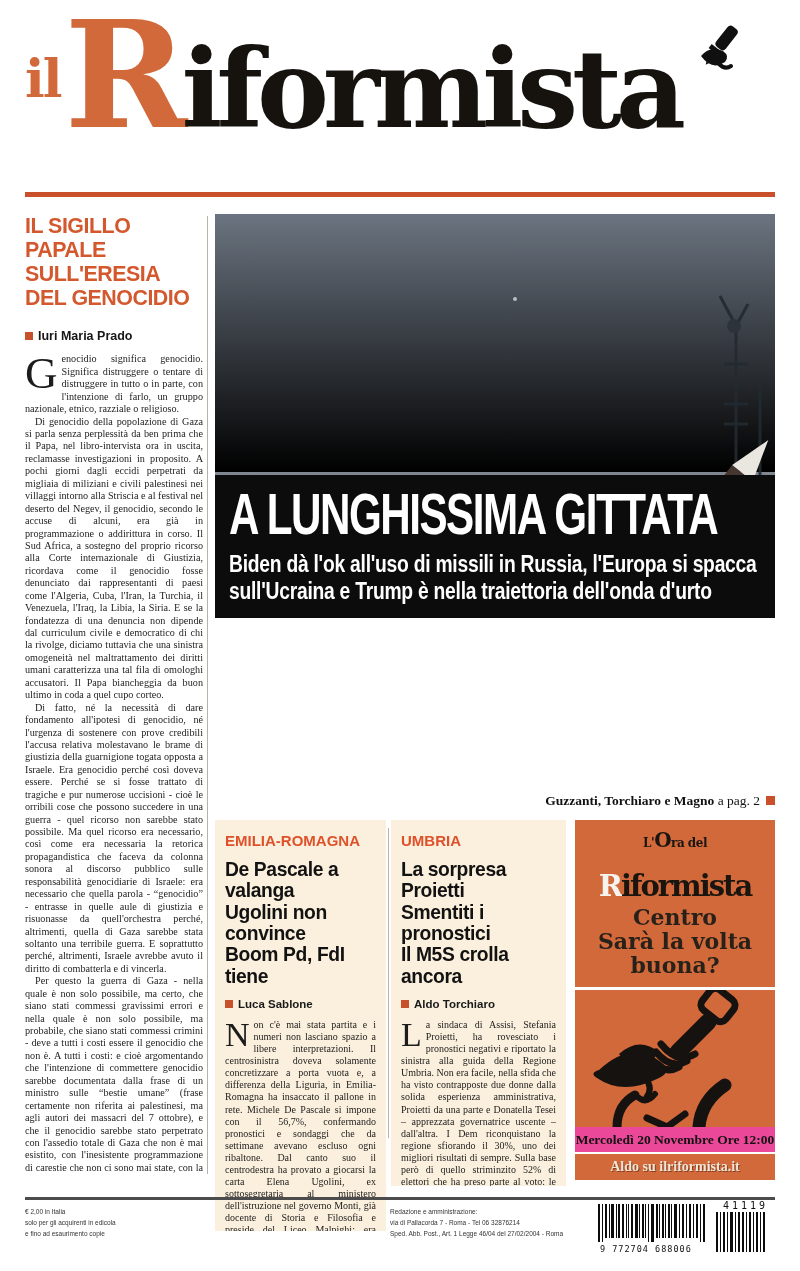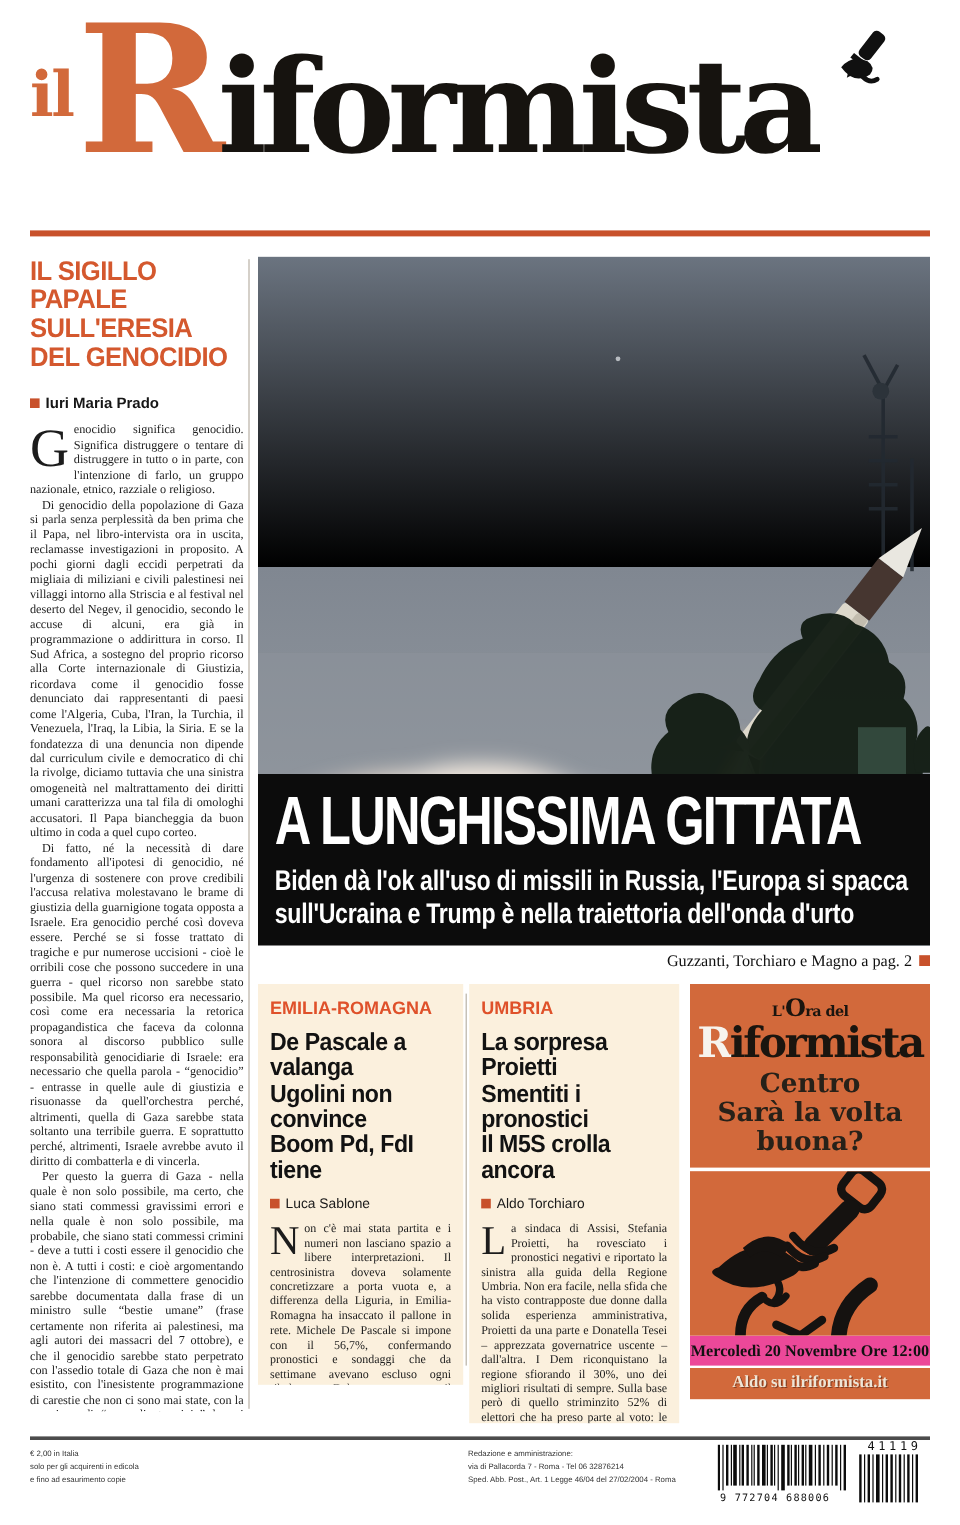--- a/index.html
+++ b/index.html
@@ -35,55 +35,55 @@
   .body-text { font-family:"Liberation Serif", serif; font-size:10.2px; line-height:1.22;
                text-align:justify; color:#1c1c1c; }
   .body-text p { text-indent:10px; }
   .body-text p.first { text-indent:0; }
   .dropcap { float:left; font-family:"Liberation Serif", serif; font-size:45px;
              line-height:36px; padding:2px 4px 0 0; }
   .v-divider { position:absolute; left:207px; top:216px; width:1px; height:958px; background:#b9b2a6; }
   .mid-divider { position:absolute; left:388px; top:828px; width:1px; height:310px; background:#b9b2a6; }
 
   
-  .photo { position:absolute; left:215px; top:214px; width:560px; height:574px; overflow:hidden; background:#7f8791; }
+  .photo { position:absolute; left:215px; top:214px; width:560px; height:404px; overflow:hidden; background:#7f8791; }
   .photo svg { position:absolute; left:0; top:0; }
   .head-band { position:absolute; left:0; right:0; bottom:0; background:#0c0c0c; padding:12px 14px 13px; }
   .main-head { color:#fff; font-weight:700; font-size:57px; line-height:0.98;
                letter-spacing:-2px; white-space:nowrap;
                transform:scaleX(0.74); transform-origin:left center; }
   .main-sub { margin-top:8px; color:#fff; font-weight:700; font-size:23.5px; line-height:1.16;
               letter-spacing:-0.3px; white-space:pre-line;
               transform:scaleX(0.82); transform-origin:left top; width:648px; }
   .credit { position:absolute; right:25px; top:791px; font-family:"Liberation Serif", serif;
             font-size:13.5px; color:#111; background:#fff; padding:2px 0 2px 8px; }
-  .credit .names { font-weight:400; }
+  .credit .names { font-weight:700; }
   .credit .sq2 { display:inline-block; width:9px; height:9px; background:#c8512b; margin-left:6px; }
 
   
   .article-box { position:absolute; top:820px; background:#fbf0dd; padding:12px 10px 10px; overflow:hidden; }
-  .art-0 { left:215px; width:171px; height:334px; }
+  .art-0 { left:215px; width:171px; height:411px; }
   .art-1 { left:391px; width:175px; height:366px; }
   .kicker { color:#df512a; font-weight:700; font-size:15px; }
   .art-title { margin-top:9px; font-weight:700; font-size:20.5px; line-height:1.04;
                letter-spacing:-0.4px; color:#121212; white-space:pre-line;
                transform:scaleX(0.94); transform-origin:left top; width:107%; }
-  .art-byline { margin:12px 0 9px; font-size:11.5px; font-weight:400; }
+  .art-byline { margin:12px 0 9px; font-size:11.5px; font-weight:700; }
   .art-body { font-family:"Liberation Serif", serif; font-size:10px; line-height:1.21;
               text-align:justify; color:#1c1c1c; }
   .art-drop { float:left; font-family:"Liberation Serif", serif; font-size:34px;
               line-height:27px; padding:2px 4px 0 0; }
 
   
   .ad { position:absolute; left:575px; top:820px; width:200px; }
   .ad-head { background:#d2693b; padding:8px 6px 10px; text-align:center; }
   .ad-logo1 { font-family:"DejaVu Serif", serif; font-weight:700; color:#1a150f; font-size:12px; letter-spacing:-0.5px; }
   .ad-logo1 .bigO { font-size:20px; }
-  .ad-logo2 { font-family:"DejaVu Serif", serif; font-weight:700; font-size:35px;
-              letter-spacing:-2px; line-height:1.0; color:#1a150f; }
+  .ad-logo2 { font-family:"DejaVu Serif", serif; font-weight:700; font-size:29px;
+              letter-spacing:-2px; line-height:1.0; color:#1a150f;margin-top:20px; }
   .ad-logo2 .whiteR { color:#f7f4ee; }
   .ad-title { font-family:"DejaVu Serif", serif; font-weight:700; font-size:22px; line-height:1.08;
               color:#272119; white-space:pre-line; margin-top:5px; }
   .ad-illus { background:#d2693b; height:137px; margin-top:3px; position:relative; overflow:hidden; }
   .ad-date { background:#ec4899; text-align:center; font-family:"Liberation Serif", serif; font-weight:700;
              font-size:13.5px; color:#111; padding:5px 0 4px; }
   .ad-live { background:#d2693b; text-align:center; font-family:"Liberation Serif", serif; font-weight:700;
              font-size:14px; color:#eee5d6; padding:5px 0; margin-top:2px;
              text-shadow:1px 1px 0 rgba(40,10,0,0.45); }
   .ad-social { background:#0d0d0d; text-align:center; font-family:"Liberation Serif", serif; font-weight:700;

